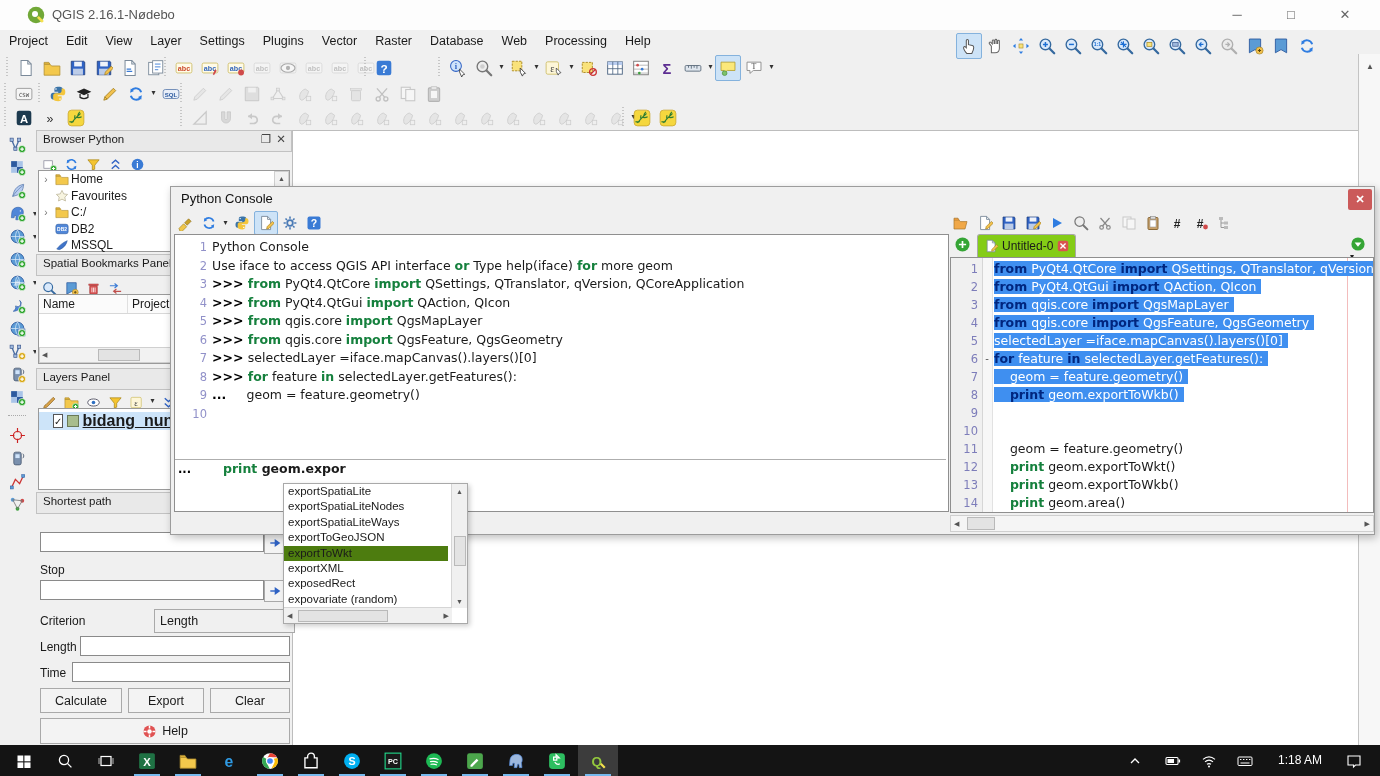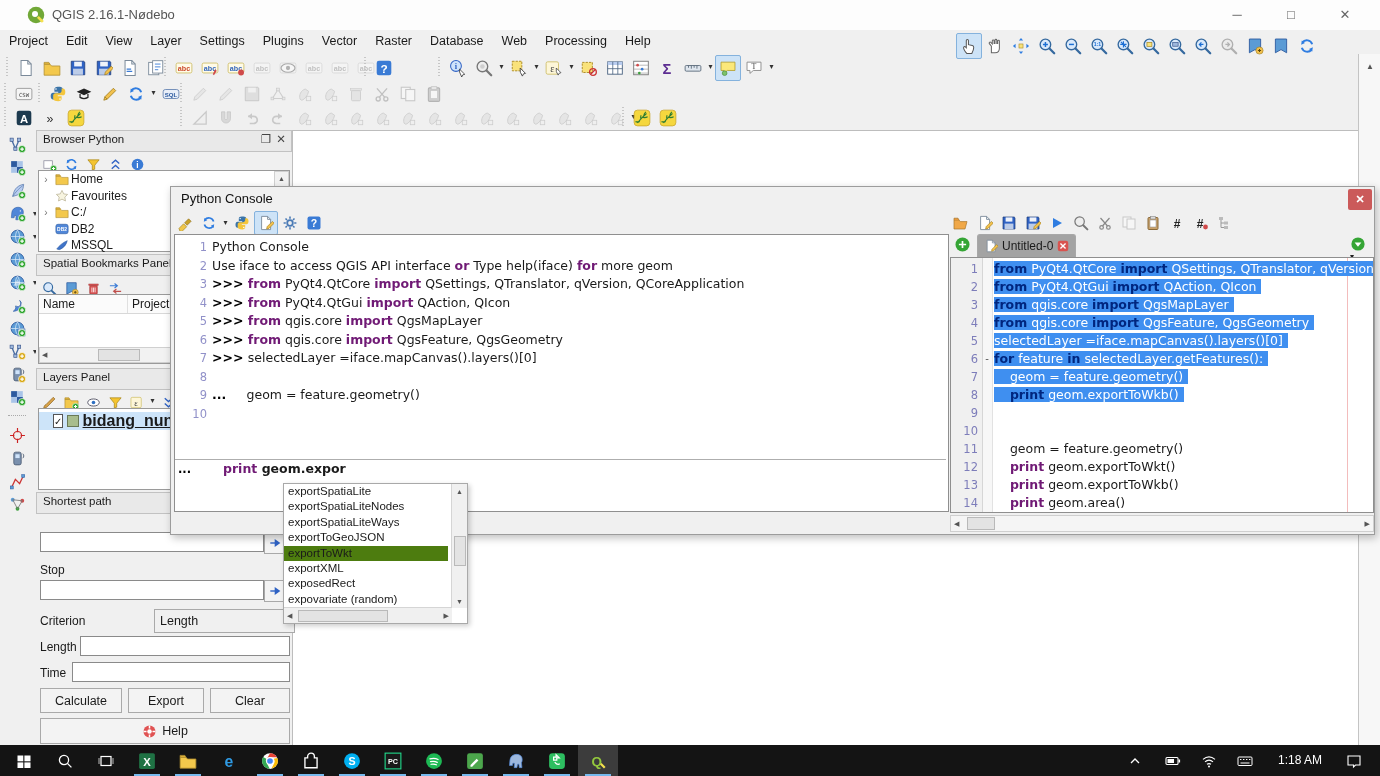--- a/index.html
+++ b/index.html
@@ -54,26 +54,26 @@
   #pc-tools{position:absolute;left:2px;top:24px;height:22px;}
   #pc-edtools{position:absolute;left:778px;top:24px;height:22px;}
   #pc-tools .tbtn,#pc-edtools .tbtn{width:22px;height:22px;}
   .code{font-family:"DejaVu Sans",sans-serif;}
   #pc-left{position:absolute;left:3px;top:47px;width:773px;height:276px;background:#fff;border:1px solid #8f8f8f;}
   #pc-out{position:absolute;left:0;top:0;width:771px;height:221px;border-bottom:1px solid #aeaeae;overflow:hidden;padding-top:3px;}
   #pc-in{position:absolute;left:0;top:225px;width:771px;height:49px;font-weight:bold;}
   .cline{display:flex;height:18.55px;line-height:18.55px;font-size:12.5px;}
   .cgut{width:32px;text-align:right;padding-right:5px;color:#9191c9;font-size:11.5px;flex:none;}
   .ccode{white-space:pre;}
-  .tk-k{color:#701a75;font-weight:bold;}
+  .tk-k{color:#15803d;font-weight:bold;}
   .tk-p{font-weight:bold;color:#000;}
   #pc-split{position:absolute;left:776px;top:47px;width:3px;height:276px;}
   
   #pc-tabbar{position:absolute;left:779px;top:46px;width:422px;height:24px;}
-  #pc-tab{position:absolute;left:27px;top:1px;height:22px;background:#a3a3a3;border:1px solid #a8a8a8;border-bottom:none;
+  #pc-tab{position:absolute;left:27px;top:1px;height:22px;background:#84cc16;border:1px solid #a8a8a8;border-bottom:none;
     border-radius:3px 3px 0 0;display:flex;align-items:center;padding:0 6px;gap:4px;font-size:12px;}
   #ed{position:absolute;left:779px;top:70px;width:422px;height:254px;background:#fff;border:1px solid #8f8f8f;overflow:hidden;}
   #ed-gutbg{position:absolute;left:0;top:0;width:31px;height:100%;background:#f0f0f0;border-right:1px solid #d6d6d6;}
   #ed-foldbg{position:absolute;left:32px;top:0;width:9px;height:100%;background:#f7f7f7;border-right:1px solid #e2e2e2;}
   #ed-lines{position:absolute;left:0;top:2px;width:100%;}
   .edln{display:flex;height:18px;line-height:18px;font-size:12.5px;position:relative;z-index:1;}
   .egut{width:27px;text-align:right;padding-right:4px;color:#7d7dba;font-size:11.5px;flex:none;}
   .efold{width:10px;flex:none;color:#555;font-size:10px;text-align:center;}
   .ecode{white-space:pre;padding-left:2px;}
   .selwrap{background:#3f8ff0;padding-right:5px;}
@@ -1087,20 +1087,21 @@
           <div class="cline">
             <span class="cgut">6</span>
             <span class="ccode"><span class="tk-p">&gt;&gt;&gt; </span><span class="tk-k">from</span><span class="tk-t"> qgis.core </span><span class="tk-k">import</span><span class="tk-t"> QgsFeature, QgsGeometry</span></span>
           </div>
           <div class="cline">
             <span class="cgut">7</span>
             <span class="ccode"><span class="tk-p">&gt;&gt;&gt; </span><span class="tk-t">selectedLayer =iface.mapCanvas().layers()[0]</span></span>
           </div>
           <div class="cline">
             <span class="cgut">8</span>
+            <span class="ccode"><span class="tk-p">&gt;&gt;&gt; </span><span class="tk-k">for</span><span class="tk-t"> feature </span><span class="tk-k">in</span><span class="tk-t"> selectedLayer.getFeatures():</span></span>
           </div>
           <div class="cline">
             <span class="cgut">9</span>
             <span class="ccode"><span class="tk-p">... </span><span class="tk-t">    geom = feature.geometry()</span></span>
           </div>
           <div class="cline">
             <span class="cgut">10</span>
             <span class="ccode"></span>
           </div>
         </div>

